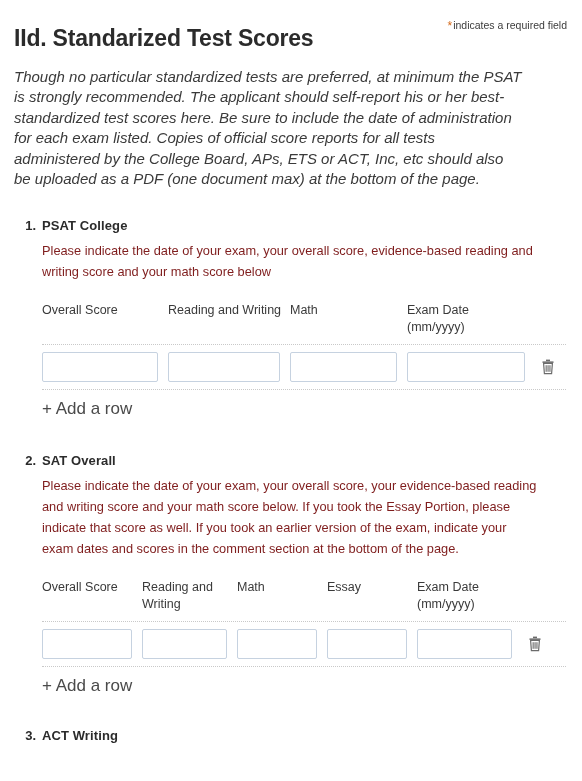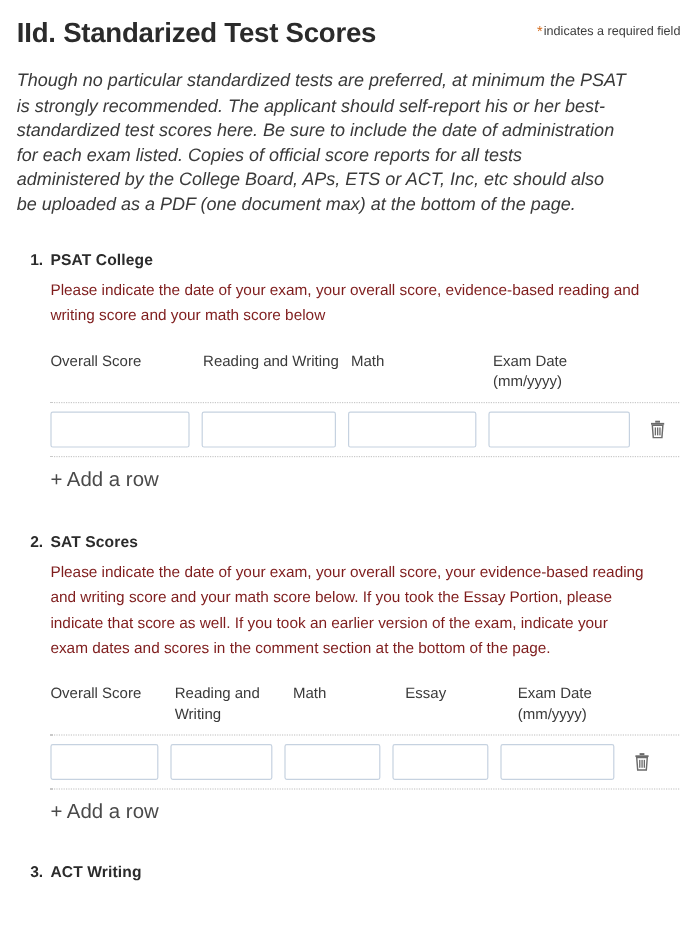--- a/index.html
+++ b/index.html
@@ -18,21 +18,21 @@
   .page {
     position: relative;
     width: 582px;
     height: 781px;
     padding: 0;
   }
 
   
   .header-row {
     position: relative;
-    padding: 14px 14px 0 14px;
+    padding: 25px 14px 0 14px;
     min-height: 44px;
   }
   .page-title {
     font-size: 23px;
     font-weight: bold;
     color: #2b2b2b;
     letter-spacing: -0.2px;
     margin: 0;
     line-height: 1.2;
     display: inline-block;
@@ -100,21 +100,20 @@
   
   .score-table {
     margin-left: 28px;
     margin-top: 20px;
     width: 524px;
   }
   .st-headrow {
     display: flex;
     align-items: flex-start;
     padding-bottom: 6px;
-    justify-content: space-between;
   }
   .st-col-head {
     font-size: 12.5px;
     line-height: 17px;
     color: #3a3a3a;
     padding-right: 6px;
   }
   .st-divider {
     border-top: 1px dotted #c9c9c9;
     height: 0;
@@ -241,21 +240,21 @@
         </div>
       </div>
       <div class="st-divider"></div>
     </div>
     <div class="add-row">+ Add a row</div>
   </div>
 
   <div class="question q-sat">
     <div class="q-head">
       <span class="q-num">2.</span>
-      <span class="q-title">SAT Scores</span>
+      <span class="q-title">SAT Overall</span>
     </div>
     <div class="q-desc">Please indicate the date of your exam, your overall score, your evidence-based reading and writing score and your math score below. If you took the Essay Portion, please indicate that score as well. If you took an earlier version of the exam, indicate your exam dates and scores in the comment section at the bottom of the page.</div>
 
     <div class="score-table sat">
       <div class="st-headrow">
         <div class="st-col-head c0">Overall Score</div>
         <div class="st-col-head c1">Reading and Writing</div>
         <div class="st-col-head c2">Math</div>
         <div class="st-col-head c3">Essay</div>
         <div class="st-col-head c4">Exam Date (mm/yyyy)</div>

